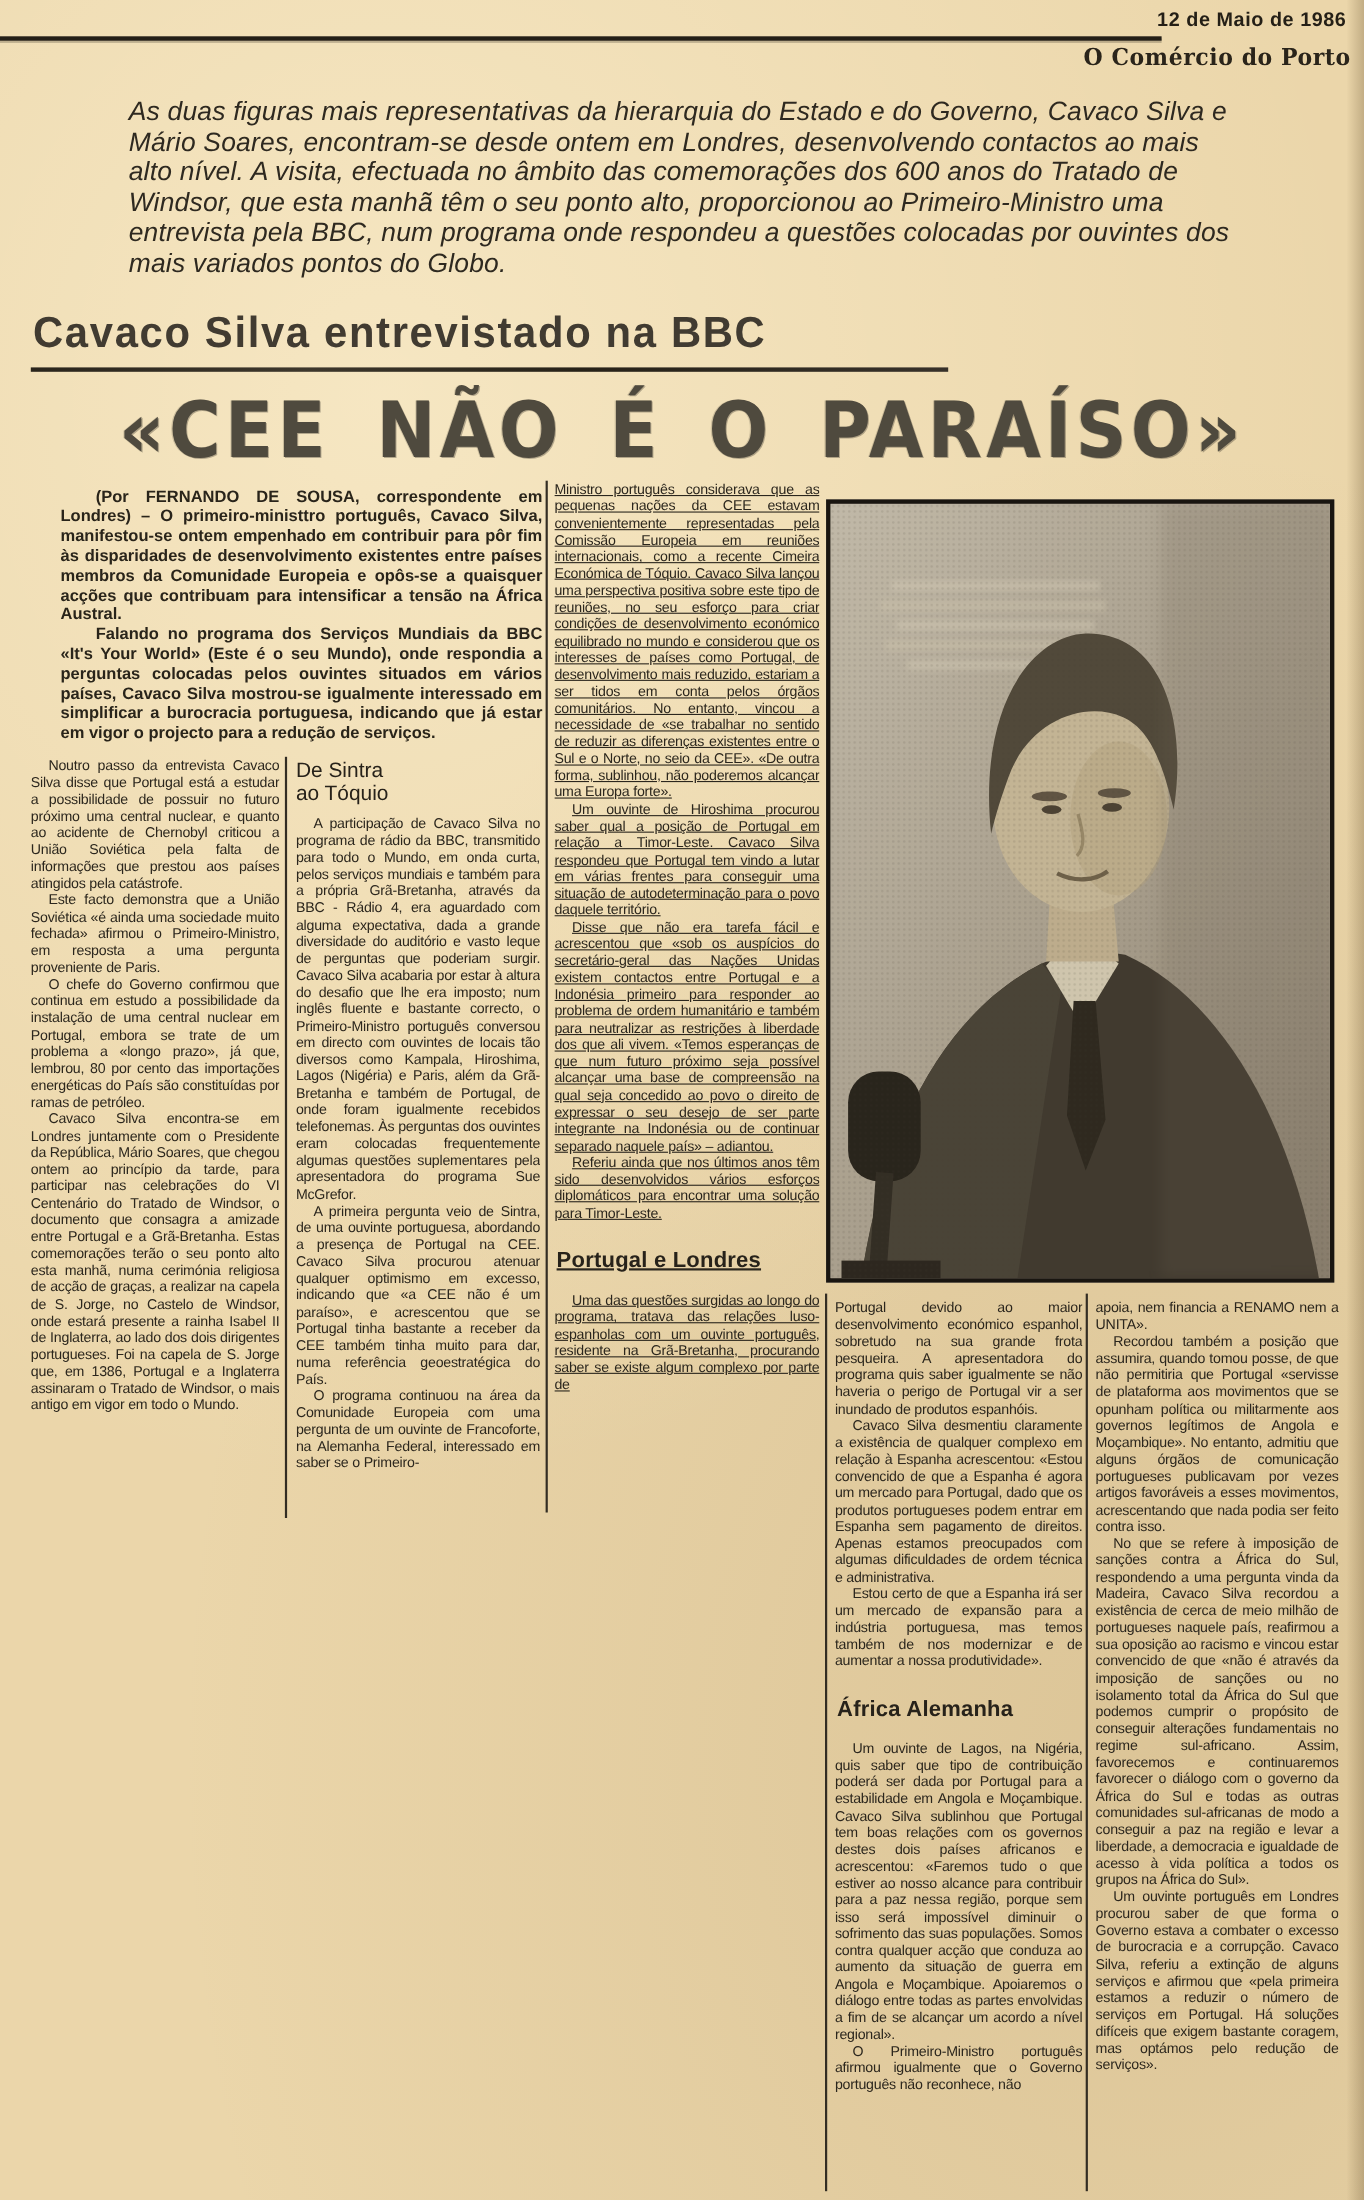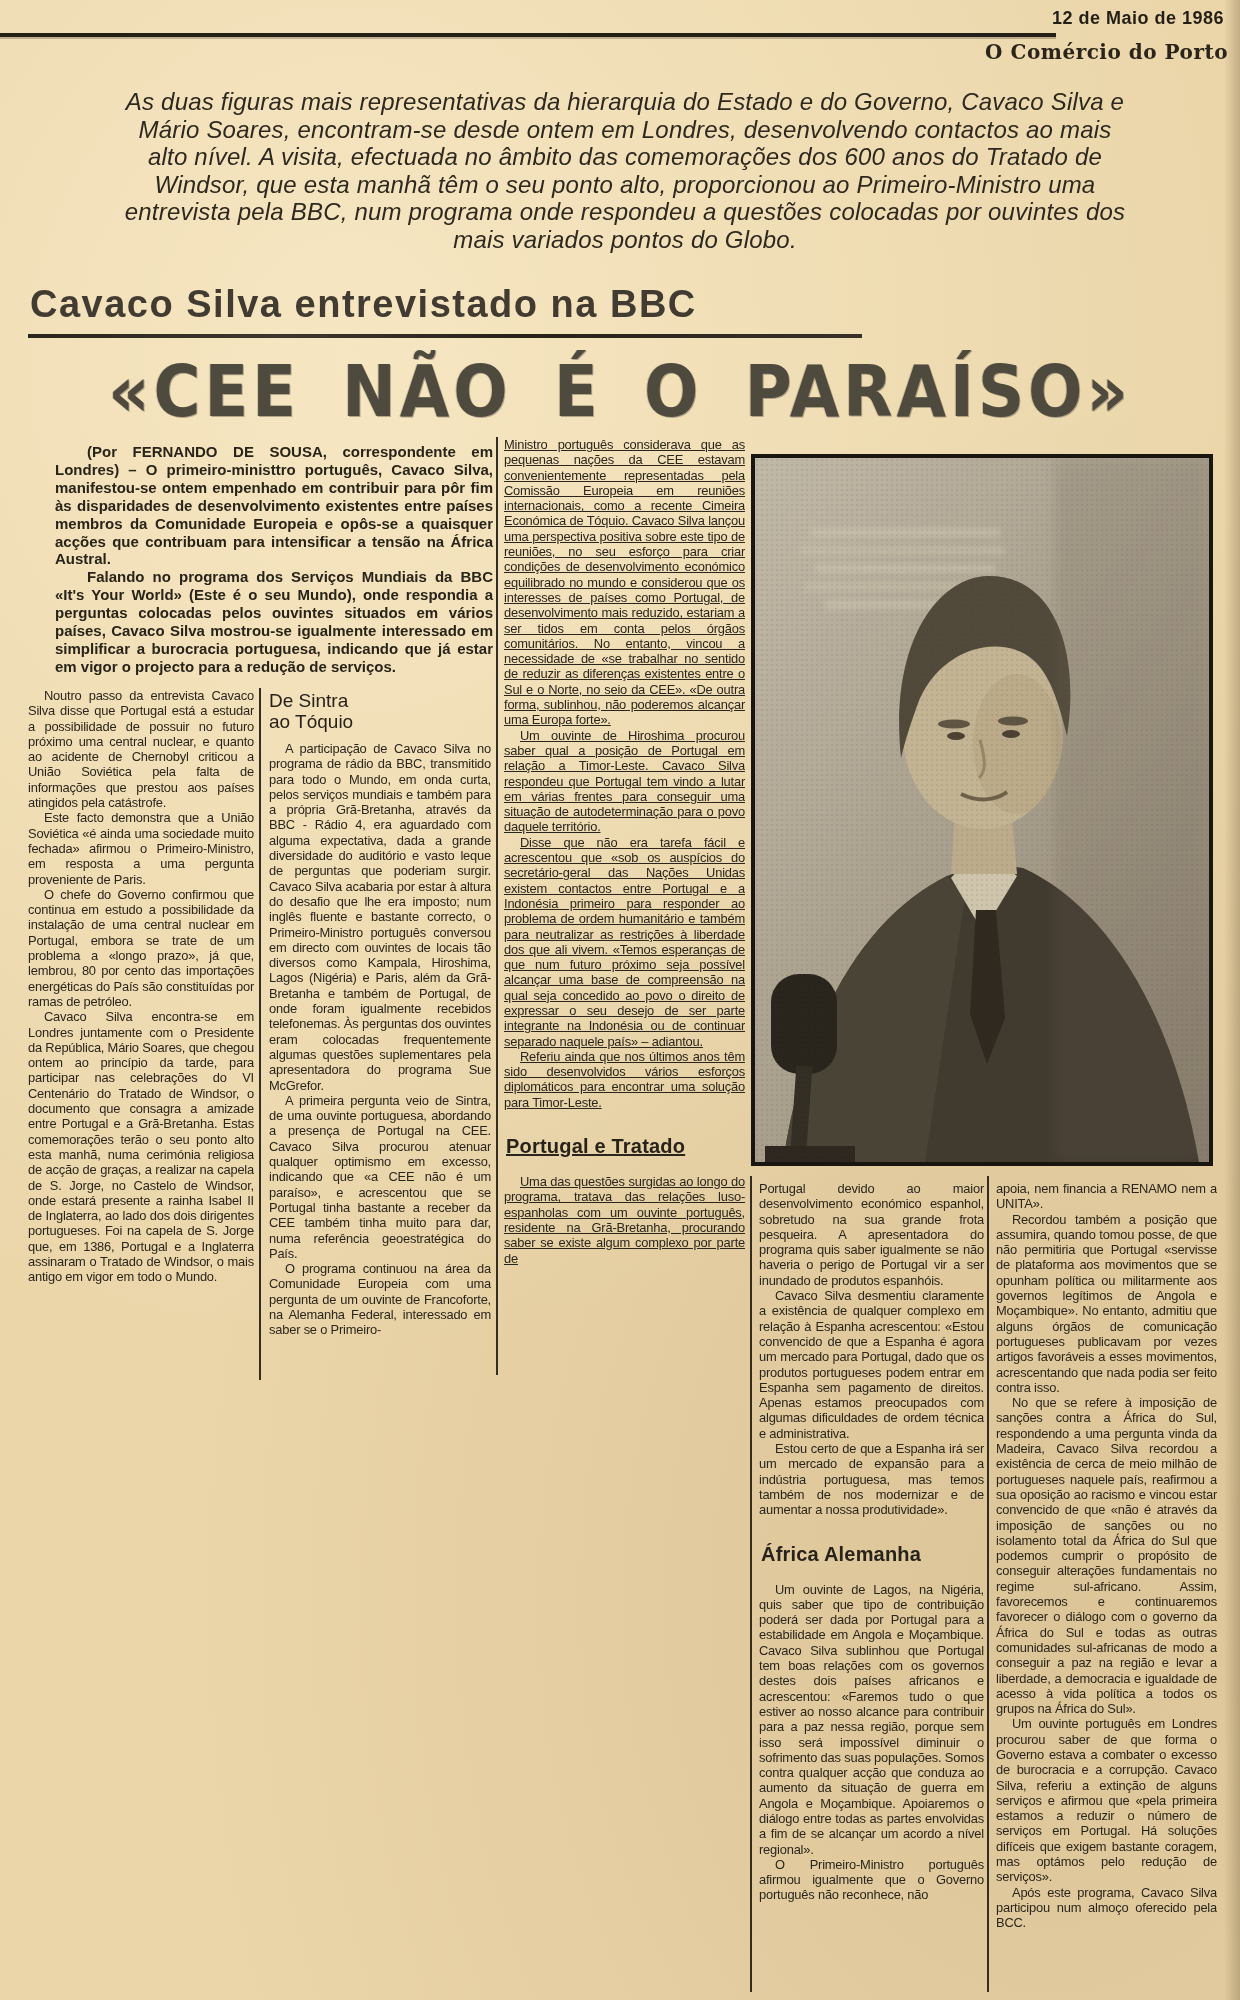--- a/index.html
+++ b/index.html
@@ -17,21 +17,21 @@
 
   
   .date{position:absolute;top:8px;right:16px;font-size:18px;font-weight:bold;letter-spacing:.5px;color:#241f16;}
   .top-rule{position:absolute;left:0;top:33px;width:1056px;height:4px;background:#241f17;
     box-shadow:0 2px 0 rgba(36,31,23,.25);}
   .paper-name{position:absolute;top:40px;right:12px;font-family:"DejaVu Serif",serif;
     font-weight:bold;font-size:20px;letter-spacing:.5px;color:#2a241a;transform:scaleY(1.06);}
 
   
   .lead{position:absolute;left:117px;top:88px;width:1016px;margin:0;
-    font-style:italic;font-size:24px;line-height:27.6px;letter-spacing:.2px;color:#2e2920;text-align:center;}
+    font-style:italic;font-size:24px;line-height:27.6px;letter-spacing:.2px;color:#2e2920;text-align:left;}
 
   
   .kicker{position:absolute;left:30px;top:282px;font-size:38px;font-weight:bold;
     letter-spacing:1.5px;color:#413b31;transform:scaleY(1.04);white-space:nowrap;}
   .kicker-rule{position:absolute;left:28px;top:334px;width:834px;height:4px;
     background:linear-gradient(90deg,#2a251c 0%,#3d372c 30%,#272218 60%,#37312a 100%);}
   .headline{position:absolute;left:16px;top:348px;width:1208px;margin:0;text-align:center;
     font-family:"DejaVu Sans",sans-serif;font-weight:bold;font-size:64px;line-height:80px;
     letter-spacing:4px;word-spacing:16px;color:#4f4a3e;transform:scaleY(1.1);transform-origin:top;
     text-shadow:1px 1px 0 rgba(55,50,40,.35), -1px 0 0 rgba(55,50,40,.2);white-space:nowrap;}
@@ -107,21 +107,21 @@
       </div>
   </div>
 
   <div class="col col3">
     <div class="cont-first">
         <p class="para">Ministro português considerava que as pequenas nações da CEE estavam convenientemente representadas pela Comissão Europeia em reuniões internacionais, como a recente Cimeira Económica de Tóquio. Cavaco Silva lançou uma perspectiva positiva sobre este tipo de reuniões, no seu esforço para criar condições de desenvolvimento económico equilibrado no mundo e considerou que os interesses de países como Portugal, de desenvolvimento mais reduzido, estariam a ser tidos em conta pelos órgãos comunitários. No entanto, vincou a necessidade de «se trabalhar no sentido de reduzir as diferenças existentes entre o Sul e o Norte, no seio da CEE». «De outra forma, sublinhou, não poderemos alcançar uma Europa forte».</p>
         <p class="para">Um ouvinte de Hiroshima procurou saber qual a posição de Portugal em relação a Timor-Leste. Cavaco Silva respondeu que Portugal tem vindo a lutar em várias frentes para conseguir uma situação de autodeterminação para o povo daquele território.</p>
         <p class="para">Disse que não era tarefa fácil e acrescentou que «sob os auspícios do secretário-geral das Nações Unidas existem contactos entre Portugal e a Indonésia primeiro para responder ao problema de ordem humanitário e também para neutralizar as restrições à liberdade dos que ali vivem. «Temos esperanças de que num futuro próximo seja possível alcançar uma base de compreensão na qual seja concedido ao povo o direito de expressar o seu desejo de ser parte integrante na Indonésia ou de continuar separado naquele país» – adiantou.</p>
         <p class="para">Referiu ainda que nos últimos anos têm sido desenvolvidos vários esforços diplomáticos para encontrar uma solução para Timor-Leste.</p>
       </div>
-    <h3 class="subhead">Portugal e Tratado</h3>
+    <h3 class="subhead">Portugal e Londres</h3>
     <div>
         <p class="para">Uma das questões surgidas ao longo do programa, tratava das relações luso-espanholas com um ouvinte português, residente na Grã-Bretanha, procurando saber se existe algum complexo por parte de</p>
       </div>
   </div>
 
   <figure class="photo" aria-label="Fotografia a preto e branco de Cavaco Silva, de fato e gravata, sentado junto a um microfone">
     <svg viewBox="0 0 454 704" preserveAspectRatio="none">
       <defs>
         <linearGradient id="bg" x1="0" y1="0" x2="1" y2="1">
           <stop offset="0" stop-color="#c9c1b0"></stop>
@@ -192,21 +192,20 @@
         <p class="para">Um ouvinte de Lagos, na Nigéria, quis saber que tipo de contribuição poderá ser dada por Portugal para a estabilidade em Angola e Moçambique. Cavaco Silva sublinhou que Portugal tem boas relações com os governos destes dois países africanos e acrescentou: «Faremos tudo o que estiver ao nosso alcance para contribuir para a paz nessa região, porque sem isso será impossível diminuir o sofrimento das suas populações. Somos contra qualquer acção que conduza ao aumento da situação de guerra em Angola e Moçambique. Apoiaremos o diálogo entre todas as partes envolvidas a fim de se alcançar um acordo a nível regional».</p>
         <p class="para">O Primeiro-Ministro português afirmou igualmente que o Governo português não reconhece, não</p>
       </div>
   </div>
 
   <div class="col col5 cont-first">
       <p class="para">apoia, nem financia a RENAMO nem a UNITA».</p>
       <p class="para">Recordou também a posição que assumira, quando tomou posse, de que não permitiria que Portugal «servisse de plataforma aos movimentos que se opunham política ou militarmente aos governos legítimos de Angola e Moçambique». No entanto, admitiu que alguns órgãos de comunicação portugueses publicavam por vezes artigos favoráveis a esses movimentos, acrescentando que nada podia ser feito contra isso.</p>
       <p class="para">No que se refere à imposição de sanções contra a África do Sul, respondendo a uma pergunta vinda da Madeira, Cavaco Silva recordou a existência de cerca de meio milhão de portugueses naquele país, reafirmou a sua oposição ao racismo e vincou estar convencido de que «não é através da imposição de sanções ou no isolamento total da África do Sul que podemos cumprir o propósito de conseguir alterações fundamentais no regime sul-africano. Assim, favorecemos e continuaremos favorecer o diálogo com o governo da África do Sul e todas as outras comunidades sul-africanas de modo a conseguir a paz na região e levar a liberdade, a democracia e igualdade de acesso à vida política a todos os grupos na África do Sul».</p>
       <p class="para">Um ouvinte português em Londres procurou saber de que forma o Governo estava a combater o excesso de burocracia e a corrupção. Cavaco Silva, referiu a extinção de alguns serviços e afirmou que «pela primeira estamos a reduzir o número de serviços em Portugal. Há soluções difíceis que exigem bastante coragem, mas optámos pelo redução de serviços».</p>
-      <p class="para">Após este programa, Cavaco Silva participou num almoço oferecido pela BCC.</p>
     </div>
 
   <div class="vrule vr1"></div>
   <div class="vrule vr2"></div>
   <div class="vrule vr3"></div>
   <div class="vrule vr4"></div>
 
 </div>
 
 </body></html>

